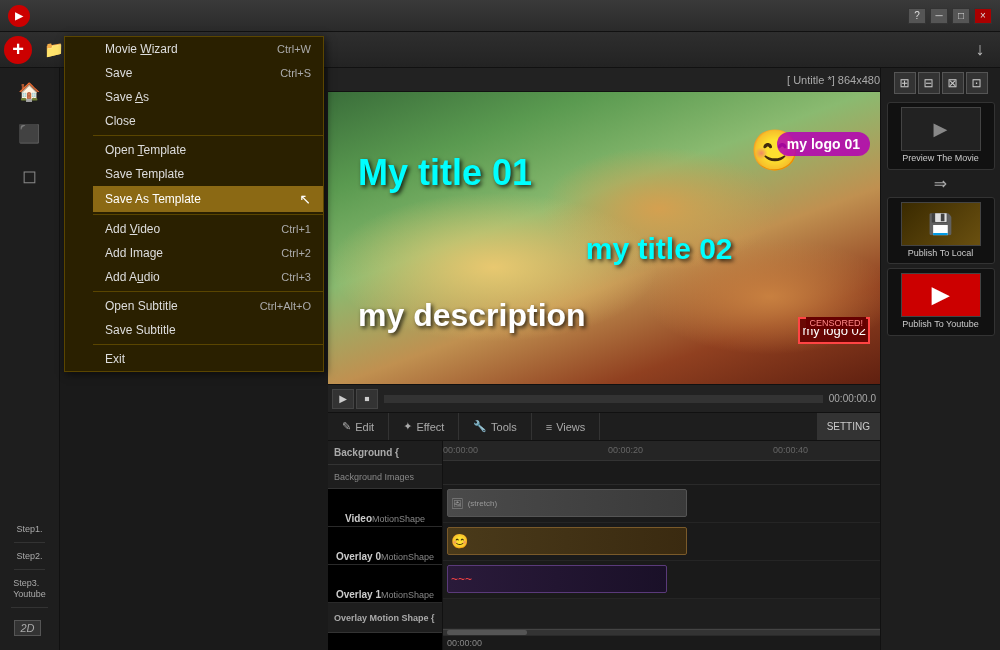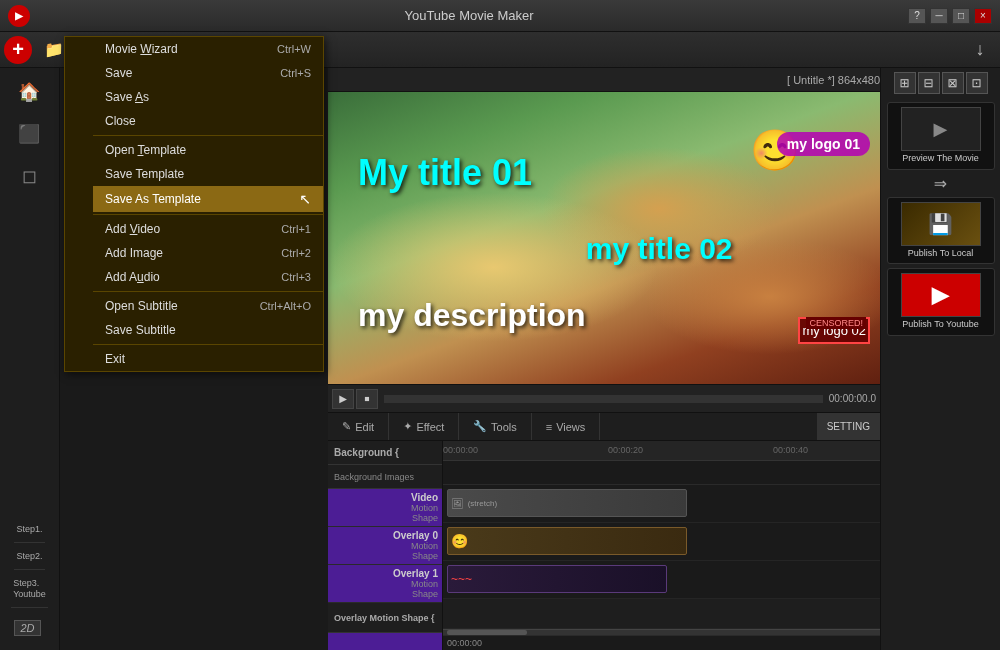--- a/index.html
+++ b/index.html
@@ -339,39 +339,39 @@
 
     
     .timeline-area {
       height: 210px;
       background: #1a1a1a;
       border-top: 1px solid #111;
       display: flex;
     }
     .timeline-labels {
       width: 115px;
-      background: #4c1d95;
+      background: #000000;
       border-right: 1px solid #111;
       display: flex;
       flex-direction: column;
     }
     .tl-section-header {
       height: 24px;
       background: #1e1e1e;
       border-bottom: 1px solid #333;
       display: flex;
       align-items: center;
       padding: 0 6px;
       color: #aaa;
       font-size: 10px;
       font-weight: bold;
     }
     .tl-track-label {
       display: flex;
-      flex-direction: column;
+      flex-direction: row;
       align-items: flex-end;
       padding: 2px 4px;
       border-bottom: 1px solid #2a2a2a;
     }
     .tl-track-name {
       color: #ccc;
       font-size: 10px;
       font-weight: bold;
     }
     .tl-track-sub {
@@ -465,21 +465,20 @@
       padding: 1px 5px;
       margin-right: 4px;
       font-style: italic;
     }
   </style>
 </head>
 <body>
 
 <div class="title-bar">
   <div class="title-bar-logo">▶</div>
-  <div class="title-bar-title">YouTube Movie Maker</div>
   <div class="title-bar-controls">
     <div class="title-bar-btn">?</div>
     <div class="title-bar-btn">─</div>
     <div class="title-bar-btn">□</div>
     <div class="title-bar-btn close">×</div>
   </div>
 </div>
 
 <div class="toolbar">
   <div class="toolbar-add-btn">+</div>

